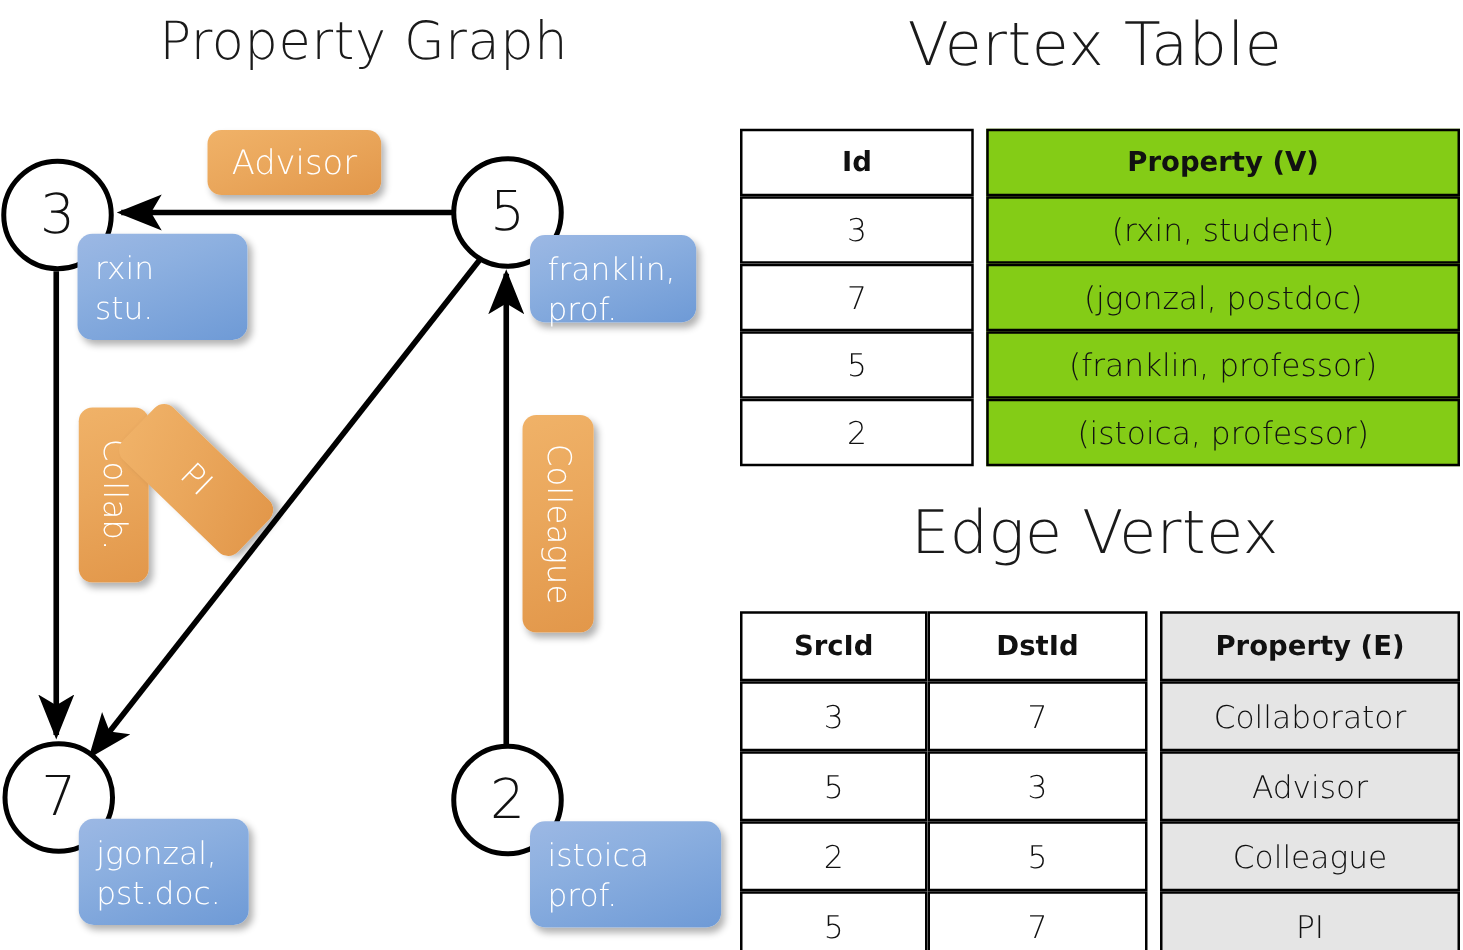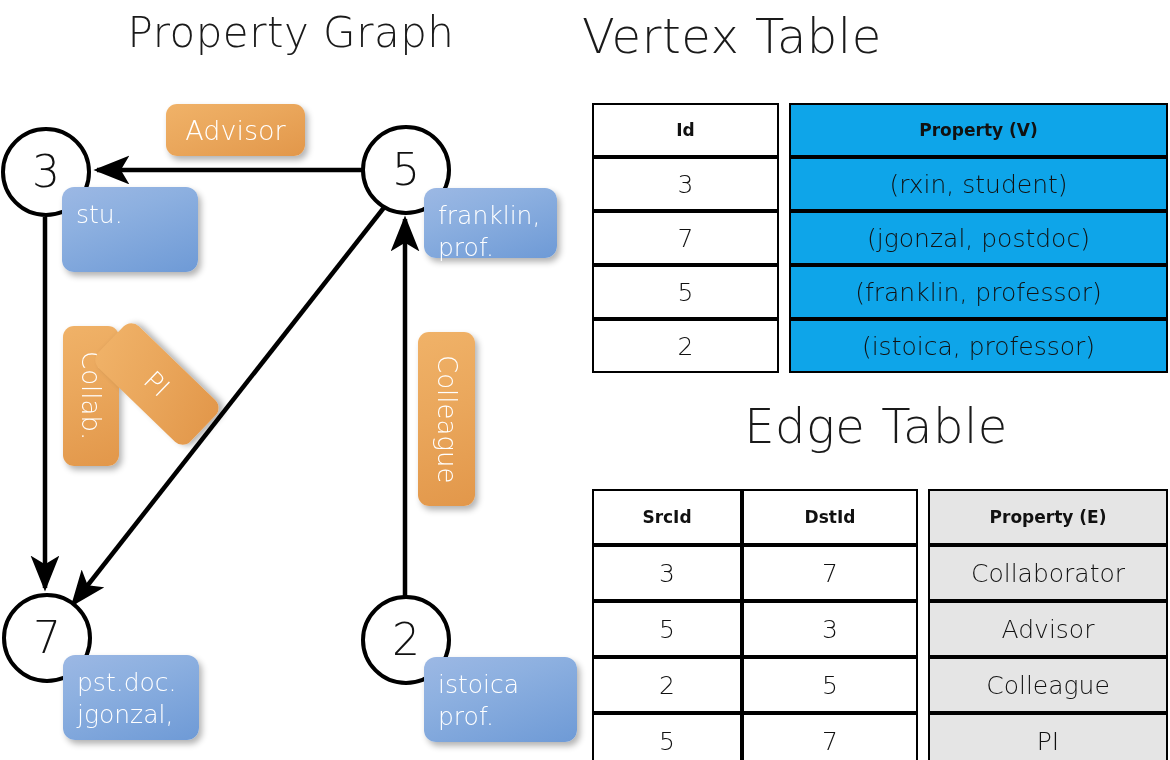--- a/index.html
+++ b/index.html
@@ -27,20 +27,21 @@
   }
   #title-property-graph {
     left: 0; top: 8px;
     width: 582px;
     text-align: center;
     font-size: 42px;
   }
   #title-vertex-table {
     left: 582px; top: 8px;
     width: 588px;
+    text-align: center;
     font-size: 48px;
   }
   #title-edge-table {
     left: 582px; top: 398px;
     width: 588px;
     text-align: center;
     font-size: 48px;
   }
 
   
@@ -131,40 +132,40 @@
     font-family: "DejaVu Sans", sans-serif;
     font-weight: 300;
     font-size: 25px;
     color: #111111;
     text-align: center;
     padding: 0;
     background: #ffffff;
   }
   .data-table th {
     font-weight: 700;
-    font-size: 17px;
+    font-size: 22px;
   }
   .gap-col { border: none !important; background: transparent !important; width: 10px; }
 
   
   #vertex-table { left: 592px; top: 103px; width: 576px; }
   #vertex-table td, #vertex-table th { height: 50px; }
-  #vertex-table .prop-cell { background: #0ea5e9; }
+  #vertex-table .prop-cell { background: #84cc16; }
 
   
   #edge-table { left: 592px; top: 489px; width: 576px; }
   #edge-table td, #edge-table th { height: 52px; margin-left: 33px; }
   #edge-table .prop-cell { background: #e5e5e5; }
 </style>
 </head>
 <body>
 
 <div class="title" id="title-property-graph">Property Graph</div>
 <div class="title" id="title-vertex-table">Vertex Table</div>
-<div class="title" id="title-edge-table">Edge Table</div>
+<div class="title" id="title-edge-table">Edge Vertex</div>
 
 <div id="graph-panel">
 
   <svg id="graph-edges" viewBox="0 0 582 760">
     <defs>
       <marker id="arrowhead" markerWidth="9" markerHeight="9" refX="7.2" refY="3.2" orient="auto" markerUnits="strokeWidth">
         <path d="M0,0 L8,3.2 L0,6.4 L1.9,3.2 z" fill="#000000"></path>
       </marker>
     </defs>
 
@@ -184,29 +185,30 @@
     <span>5</span>
   </div>
   <div class="node" id="node-7" style="left:2px; top:593px;">
     <span>7</span>
   </div>
   <div class="node" id="node-2" style="left:361px; top:595px;">
     <span>2</span>
   </div>
 
   <div class="prop-box" id="prop-3" style="left:62px; top:187px; width:136px; height:85px;">
+    <div>rxin</div>
     <div>stu.</div>
   </div>
   <div class="prop-box" id="prop-5" style="left:424px; top:188px; width:133px; height:70px;">
     <div>franklin,</div>
     <div>prof.</div>
   </div>
   <div class="prop-box" id="prop-7" style="left:63px; top:655px; width:136px; height:85px;">
+    <div>jgonzal,</div>
     <div>pst.doc.</div>
-    <div>jgonzal,</div>
   </div>
   <div class="prop-box" id="prop-2" style="left:424px; top:657px; width:153px; height:85px;">
     <div>istoica</div>
     <div>prof.</div>
   </div>
 
   <div class="edge-label" id="label-advisor">
     <span>Advisor</span>
   </div>
   <div class="edge-label vertical" id="label-collab">

